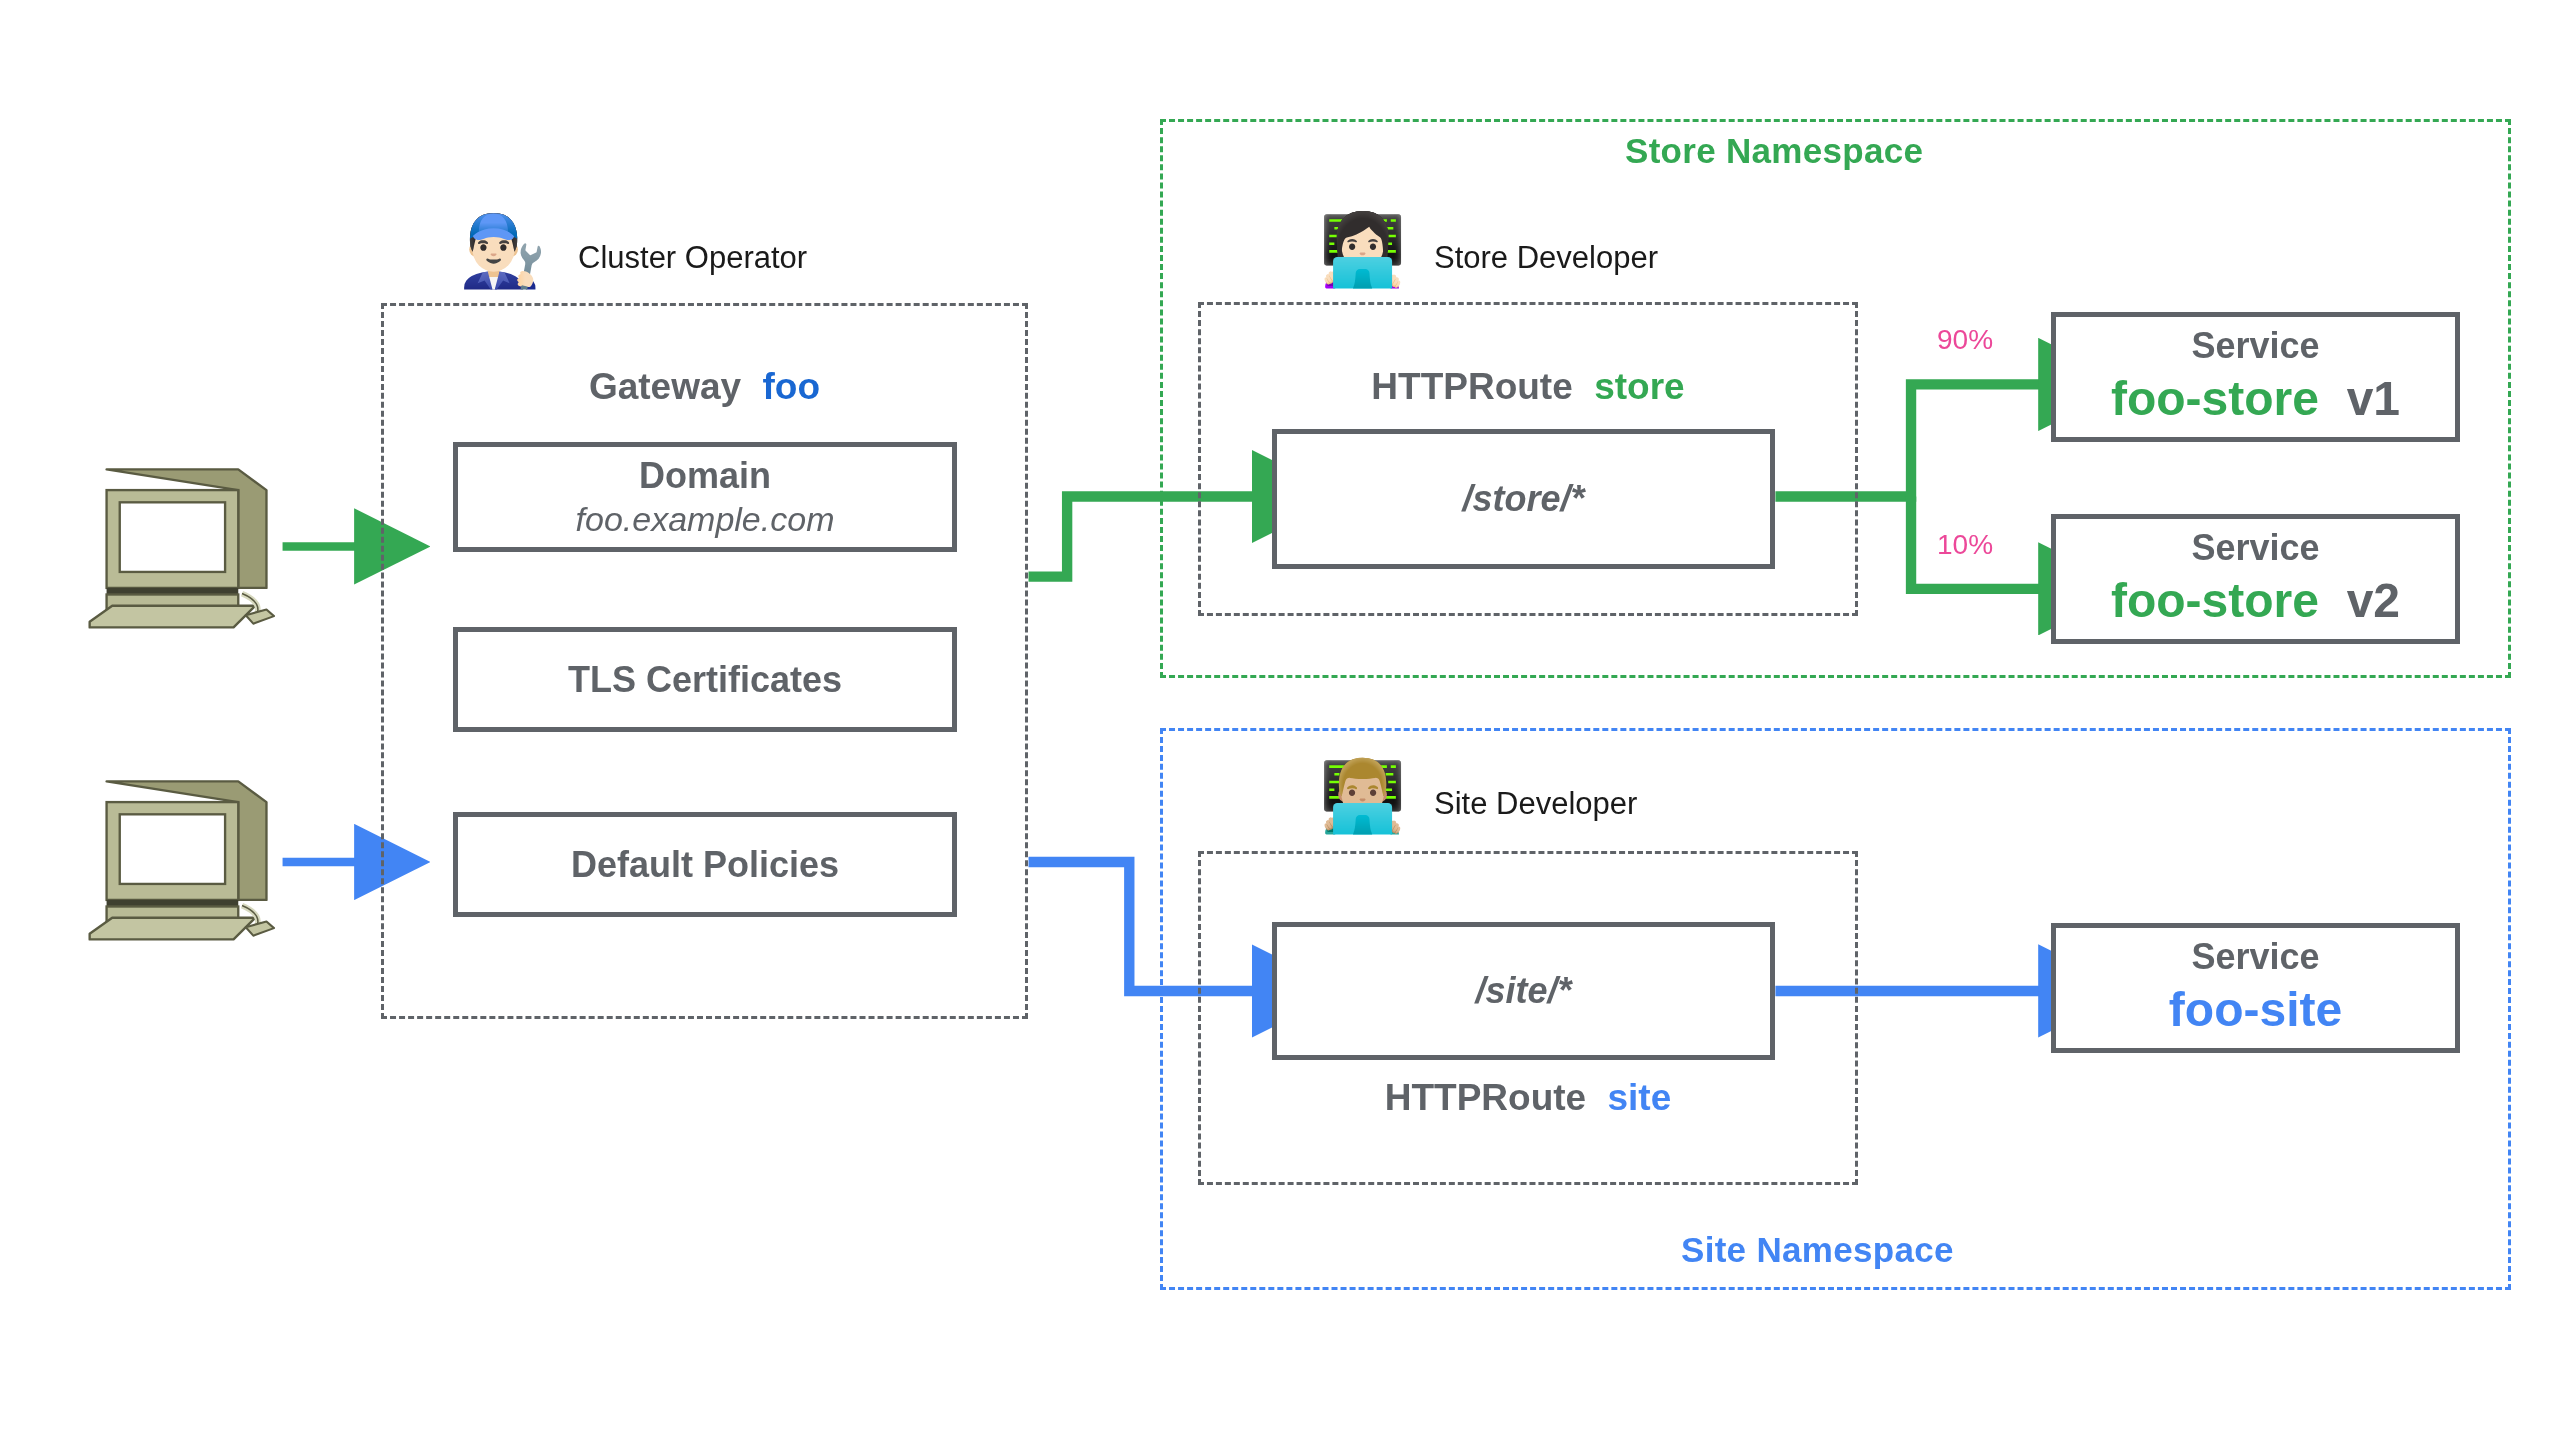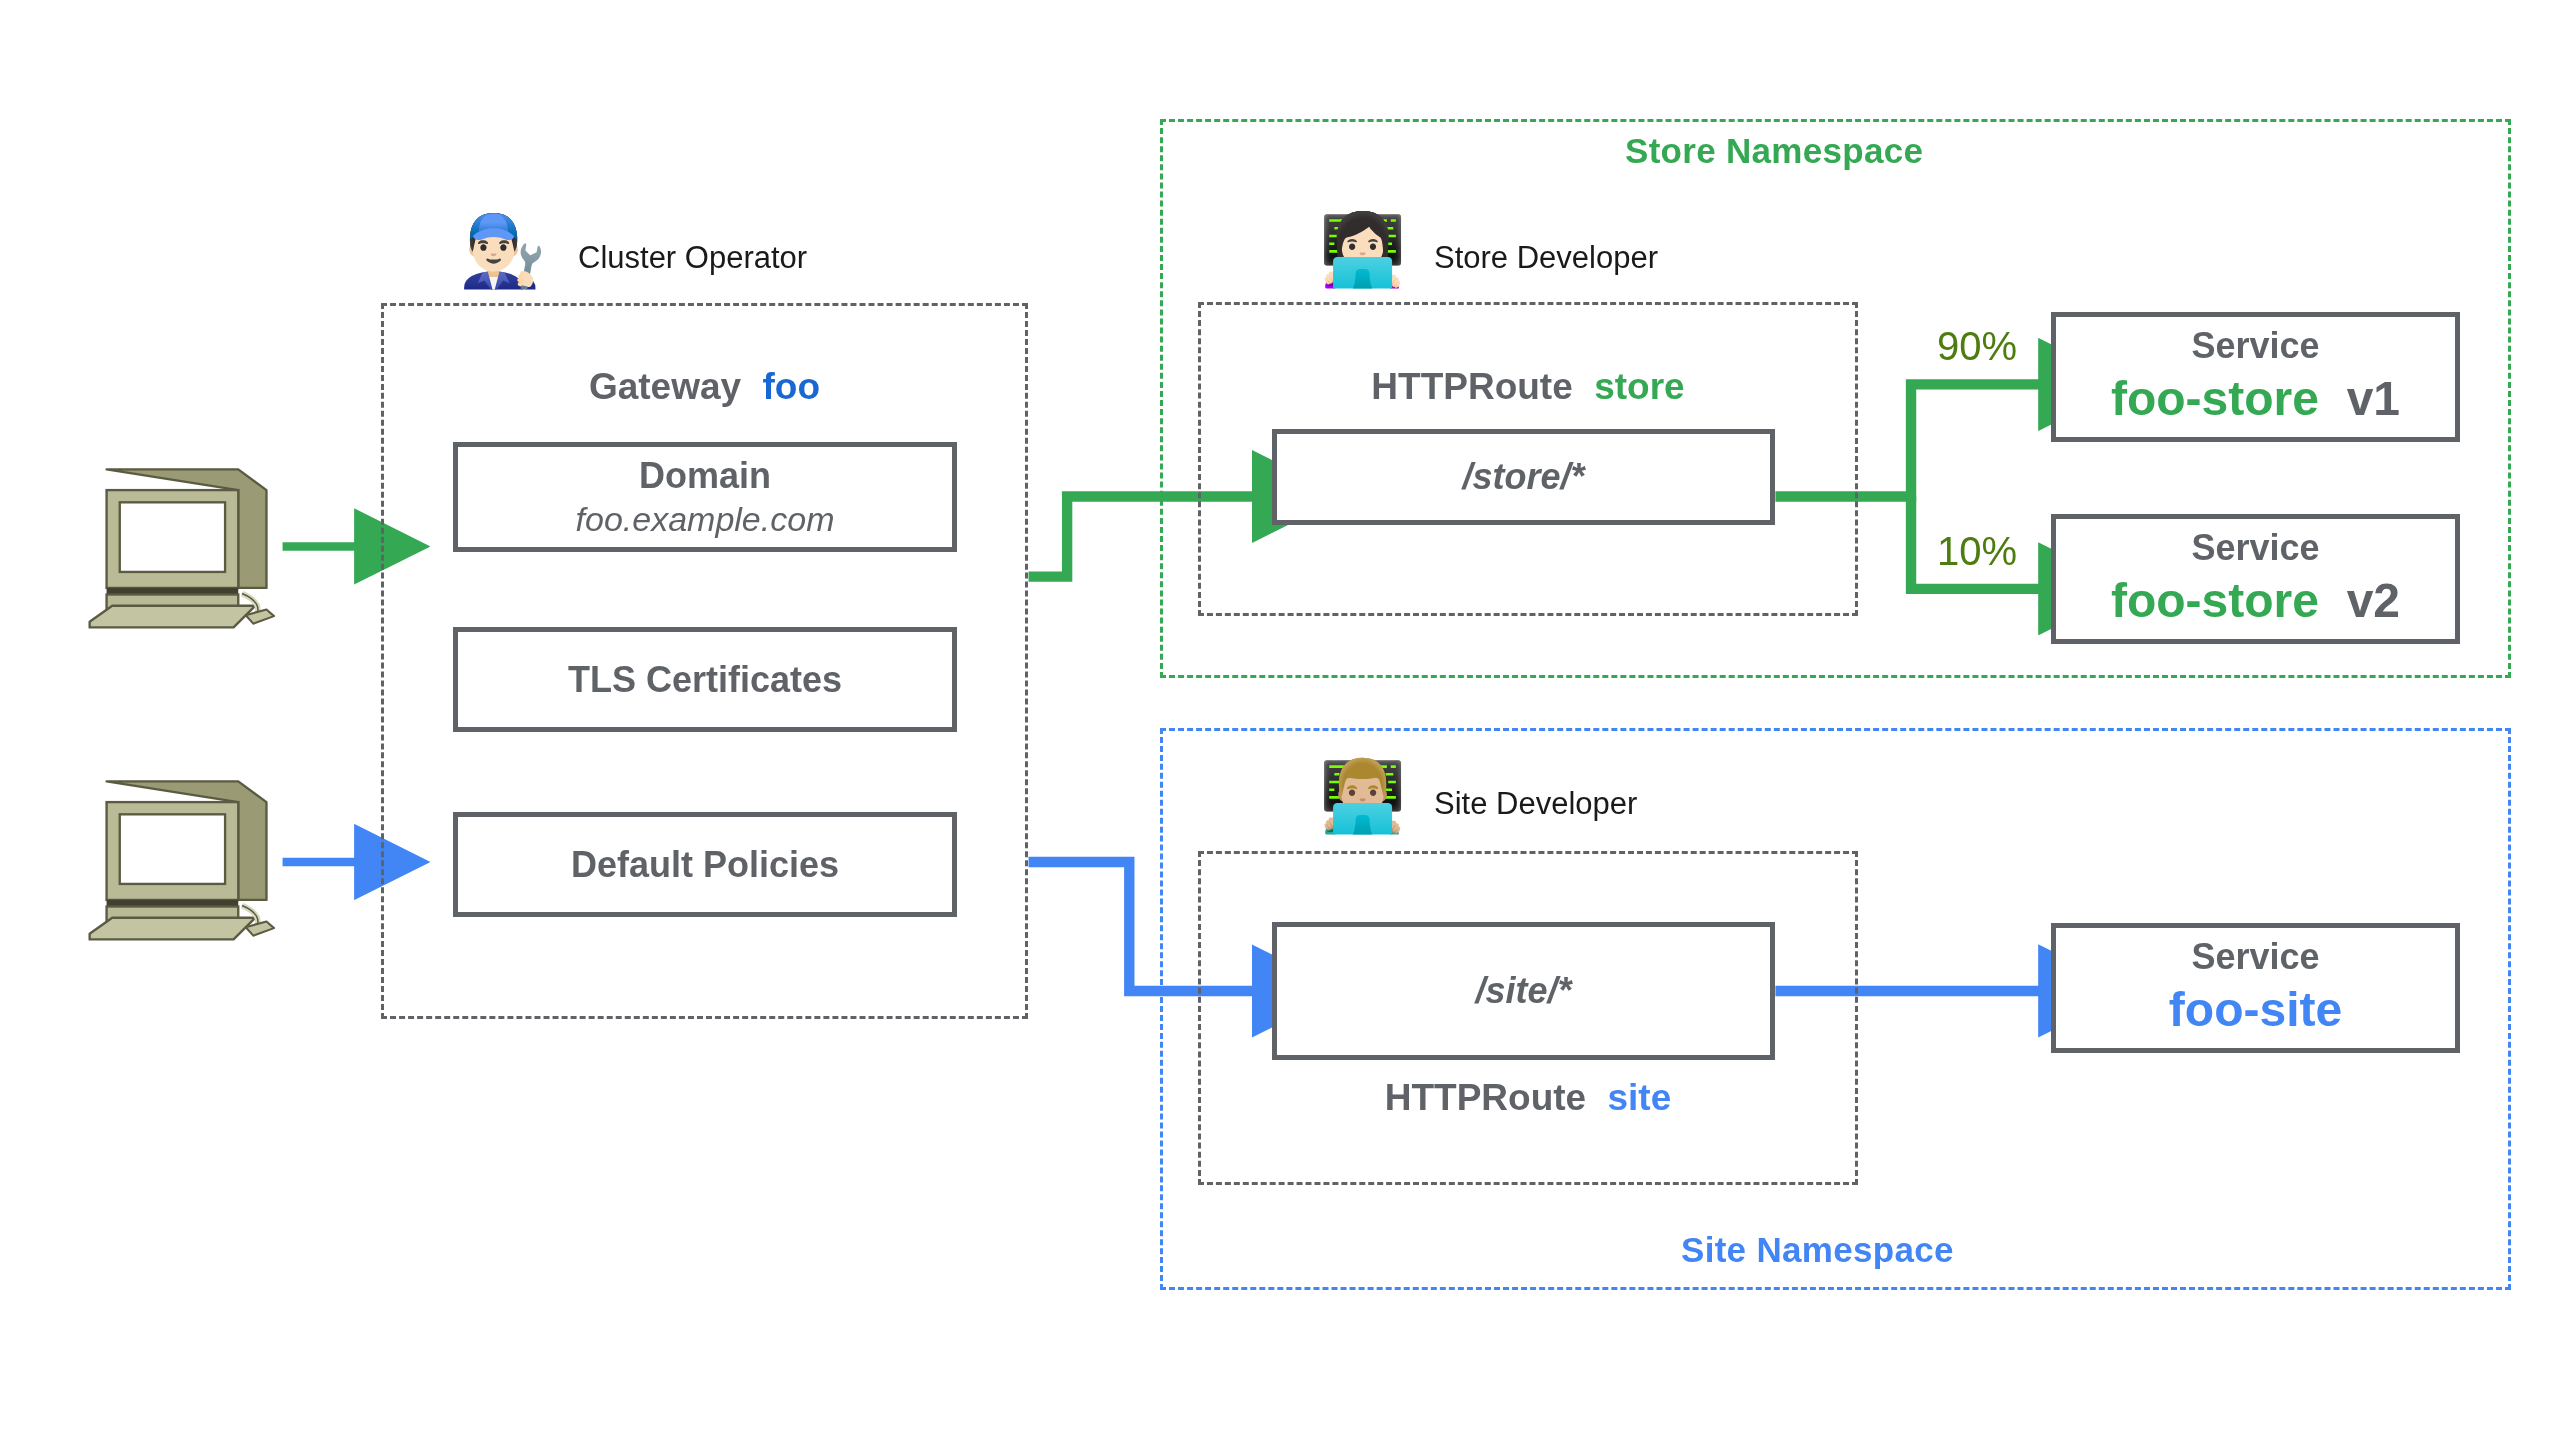--- a/index.html
+++ b/index.html
@@ -97,22 +97,22 @@
 
   .persona-label {
     position: absolute;
     font-size: 31px;
     color: #1a1a1a;
     white-space: nowrap;
   }
 
   .pct-label {
     position: absolute;
-    font-size: 40px;
-    color: #4d7c0f;
+    font-size: 28px;
+    color: #ec4899;
     white-space: nowrap;
   }
 
   
   .avatar {
     position: absolute;
     font-size: 70px;
     line-height: 1;
     user-select: none;
   }
@@ -230,21 +230,21 @@
   <div class="avatar" style="left:1319px; top:215px;">👩🏻‍💻</div>
   <div class="persona-label" style="left:1434px; top:240px;">Store Developer</div>
 
   <div class="dashed-box ns-gray" style="left:1198px; top:302px; width:660px; height:314px;"></div>
 
   <div class="section-title" style="left:1198px; top:366px; width:660px;">
     <span>HTTPRoute</span>
     <span class="accent-green" style="margin-left: 0.3em;">store</span>
   </div>
 
-  <div class="solid-box" style="left:1272px; top:429px; width:503px; height:96px;">
+  <div class="solid-box" style="left:1272px; top:429px; width:503px; height:140px;">
     <div class="box-path">/store/*</div>
   </div>
 
   <div class="pct-label" style="left:1937px; top:324px;">90%</div>
 
   <div class="solid-box" style="left:2051px; top:312px; width:409px; height:130px;">
     <div class="box-title">Service</div>
     <div class="svc-line2">
       <span class="accent-green">foo-store</span>
       <span style="margin-left: 0.3em;">v1</span>

